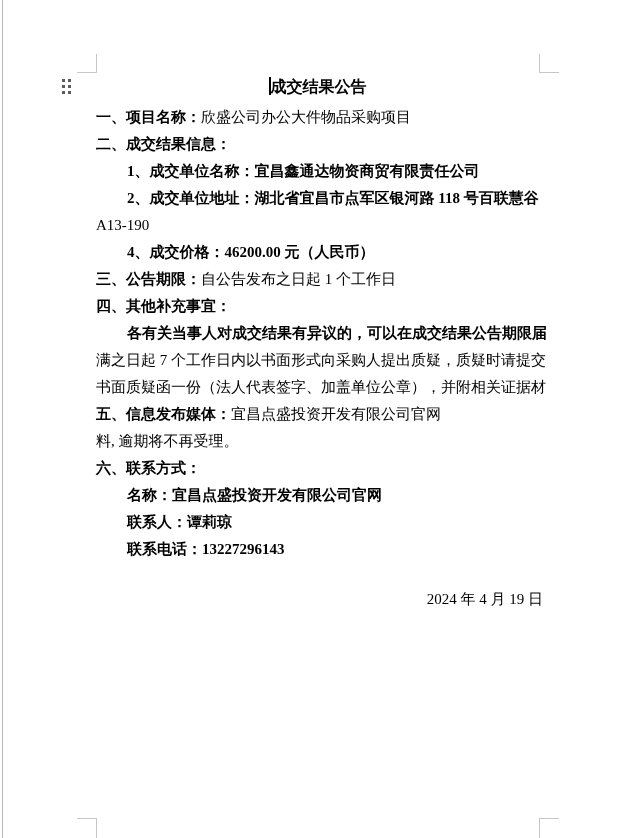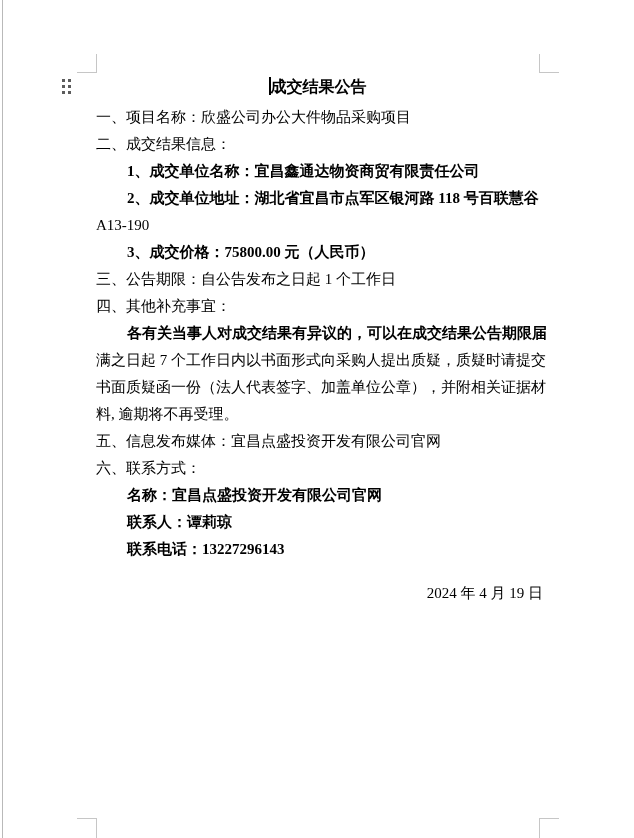--- a/index.html
+++ b/index.html
@@ -36,22 +36,22 @@
   .title-line{position:absolute;left:96px;top:74px;width:443px;height:26px;
     line-height:26px;text-align:center;font-weight:bold;font-size:16px;
     letter-spacing:0px;white-space:nowrap;}
   .caret{display:inline-block;width:2px;height:18px;background:#000;
     vertical-align:-3px;margin-right:0px;}
 
   
   .doc-body{position:absolute;left:96px;top:104px;width:447px;font-size:15px;}
   .doc-line{height:27px;line-height:27px;white-space:nowrap;}
   .ind{padding-left:31px;font-weight:bold;}
-  .b{font-weight:normal;}
-  .date-line{height:27px;line-height:27px;margin-top:17px;text-align:right;
+  .b{font-weight:bold;}
+  .date-line{height:27px;line-height:27px;margin-top:23px;text-align:right;
     padding-right:0px;white-space:nowrap;}
 </style>
 </head>
 <body>
 
 <div class="page">
 
   <div class="edge-line"></div>
 
   <div class="crop cm-tl-h"></div>
@@ -73,28 +73,28 @@
   </div>
 
   <div class="title-line"><span class="caret"></span><span>成交结果公告</span></div>
 
   <div class="doc-body">
     <div class="doc-line"><span class="b">一、项目名称：</span><span>欣盛公司办公大件物品采购项目</span></div>
     <div class="doc-line"><span class="b">二、成交结果信息：</span><span></span></div>
     <div class="doc-line ind"><span class="b"></span><span>1、成交单位名称：宜昌鑫通达物资商贸有限责任公司</span></div>
     <div class="doc-line ind"><span class="b"></span><span>2、成交单位地址：湖北省宜昌市点军区银河路 118 号百联慧谷</span></div>
     <div class="doc-line"><span class="b"></span><span>A13-190</span></div>
-    <div class="doc-line ind"><span class="b"></span><span>3、成交价格：75800.00 元（人民币）</span></div>
+    <div class="doc-line ind"><span class="b"></span><span>4、成交价格：46200.00 元（人民币）</span></div>
     <div class="doc-line"><span class="b">三、公告期限：</span><span>自公告发布之日起 1 个工作日</span></div>
     <div class="doc-line"><span class="b">四、其他补充事宜：</span><span></span></div>
     <div class="doc-line ind"><span class="b"></span><span>各有关当事人对成交结果有异议的，可以在成交结果公告期限届</span></div>
     <div class="doc-line"><span class="b"></span><span>满之日起 7 个工作日内以书面形式向采购人提出质疑，质疑时请提交</span></div>
     <div class="doc-line"><span class="b"></span><span>书面质疑函一份（法人代表签字、加盖单位公章），并附相关证据材</span></div>
+    <div class="doc-line"><span class="b">五、信息发布媒体：</span><span>宜昌点盛投资开发有限公司官网</span></div>
     <div class="doc-line"><span class="b"></span><span>料, 逾期将不再受理。</span></div>
-    <div class="doc-line"><span class="b">五、信息发布媒体：</span><span>宜昌点盛投资开发有限公司官网</span></div>
     <div class="doc-line"><span class="b">六、联系方式：</span><span></span></div>
     <div class="doc-line ind"><span class="b"></span><span>名称：宜昌点盛投资开发有限公司官网</span></div>
     <div class="doc-line ind"><span class="b"></span><span>联系人：谭莉琼</span></div>
     <div class="doc-line ind"><span class="b"></span><span>联系电话：13227296143</span></div>
     <div class="date-line">2024 年 4 月 19 日</div>
   </div>
 
 </div>
 
 </body></html>

